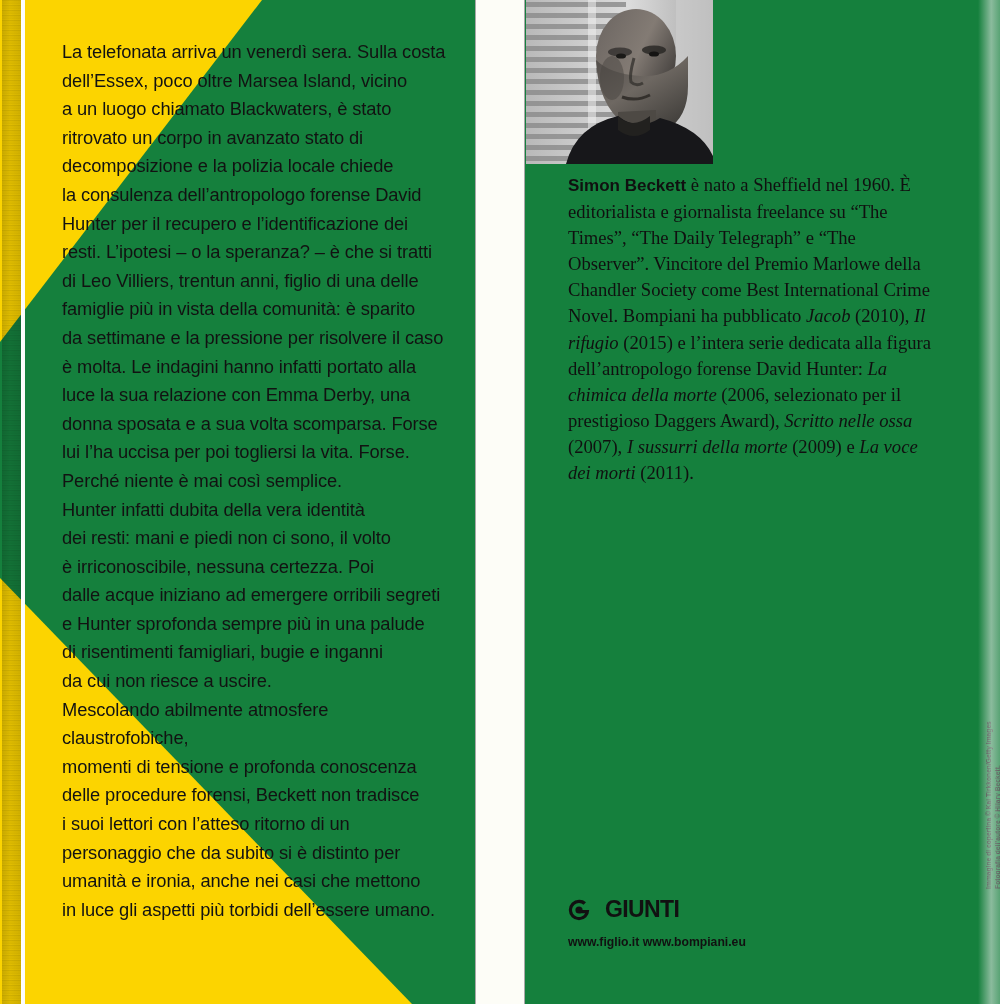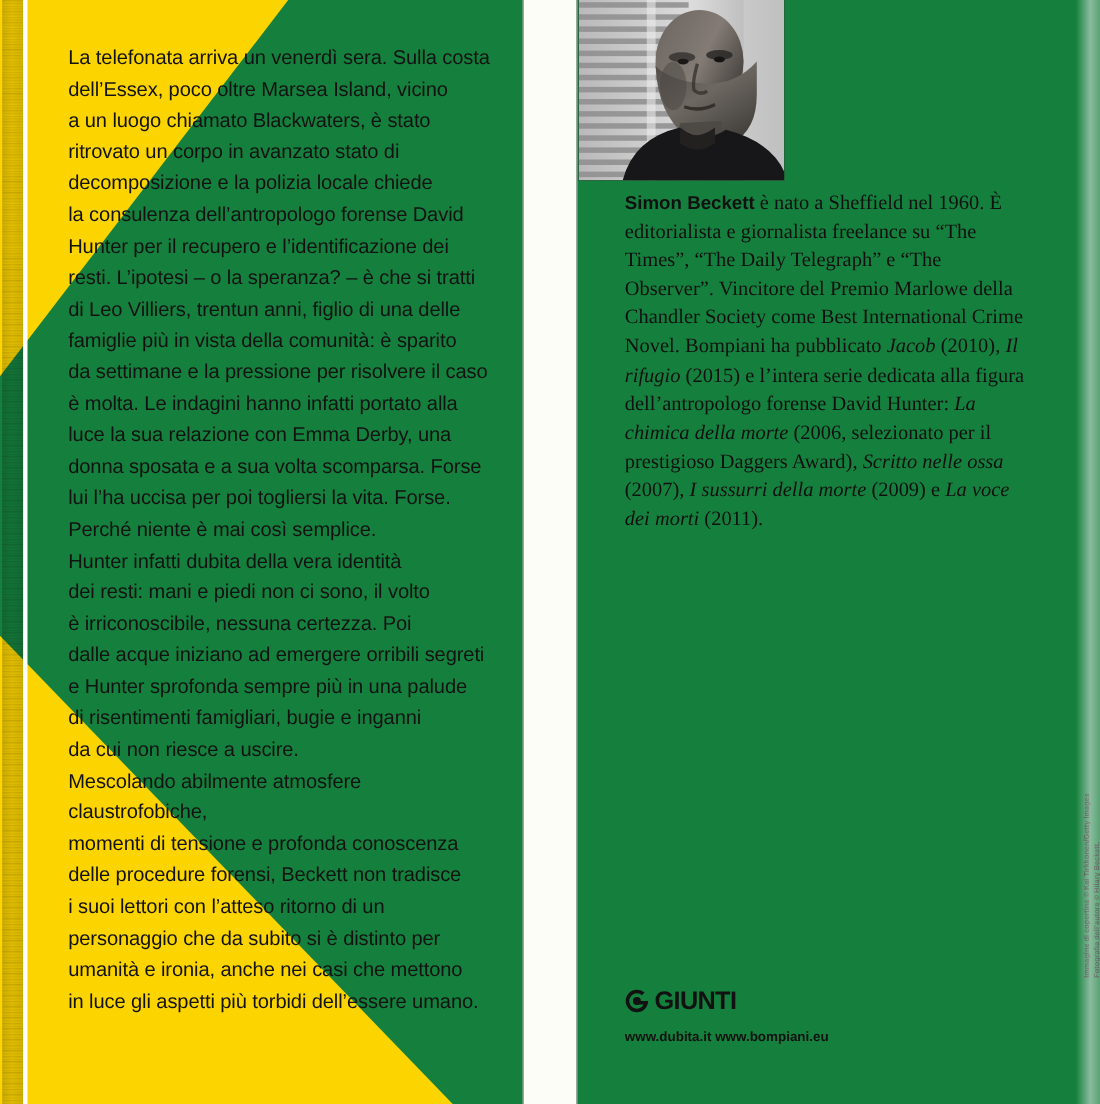--- a/index.html
+++ b/index.html
@@ -117,21 +117,21 @@
   
   .pub {
     position: absolute;
     left: 568px;
     top: 898px;
     width: 260px;
   }
   .logo-row {
     display: flex;
     align-items: center;
-    gap: 5px;
+    gap: 15px;
   }
   .logo-mark {
     width: 22px; height: 22px;
     flex: 0 0 22px;
   }
   .logo-word {
     font-family: "Liberation Sans", sans-serif;
     font-weight: bold;
     font-size: 23px;
     letter-spacing: -0.6px;
@@ -293,21 +293,21 @@
   <div class="pub">
     <div class="logo-row">
       <span class="logo-mark">
         <svg width="22" height="22" viewBox="0 0 22 22" xmlns="http://www.w3.org/2000/svg">
           <path d="M11 0.8 A10.2 10.2 0 1 0 21.2 11 L11.6 11 L11.6 14.2 L17.2 14.2 A7 7 0 1 1 11 4 A7 7 0 0 1 15.6 5.8 L18 3.2 A10.2 10.2 0 0 0 11 0.8 Z" fill="#111111"></path>
           <circle cx="11" cy="11" r="3.6" fill="#111111"></circle>
         </svg>
       </span>
       <span class="logo-word">GIUNTI</span>
     </div>
-    <div class="urls">www.dubita.it
+    <div class="urls">www.figlio.it
 www.bompiani.eu</div>
   </div>
 
   <div class="credits">Immagine di copertina © Kai Tirkkonen/Getty Images
 Fotografia dell’autore © Hilary Beckett.
 Progetto grafico: Polystudio.</div>
 
   <div class="right-edge"></div>
 </div>
 

